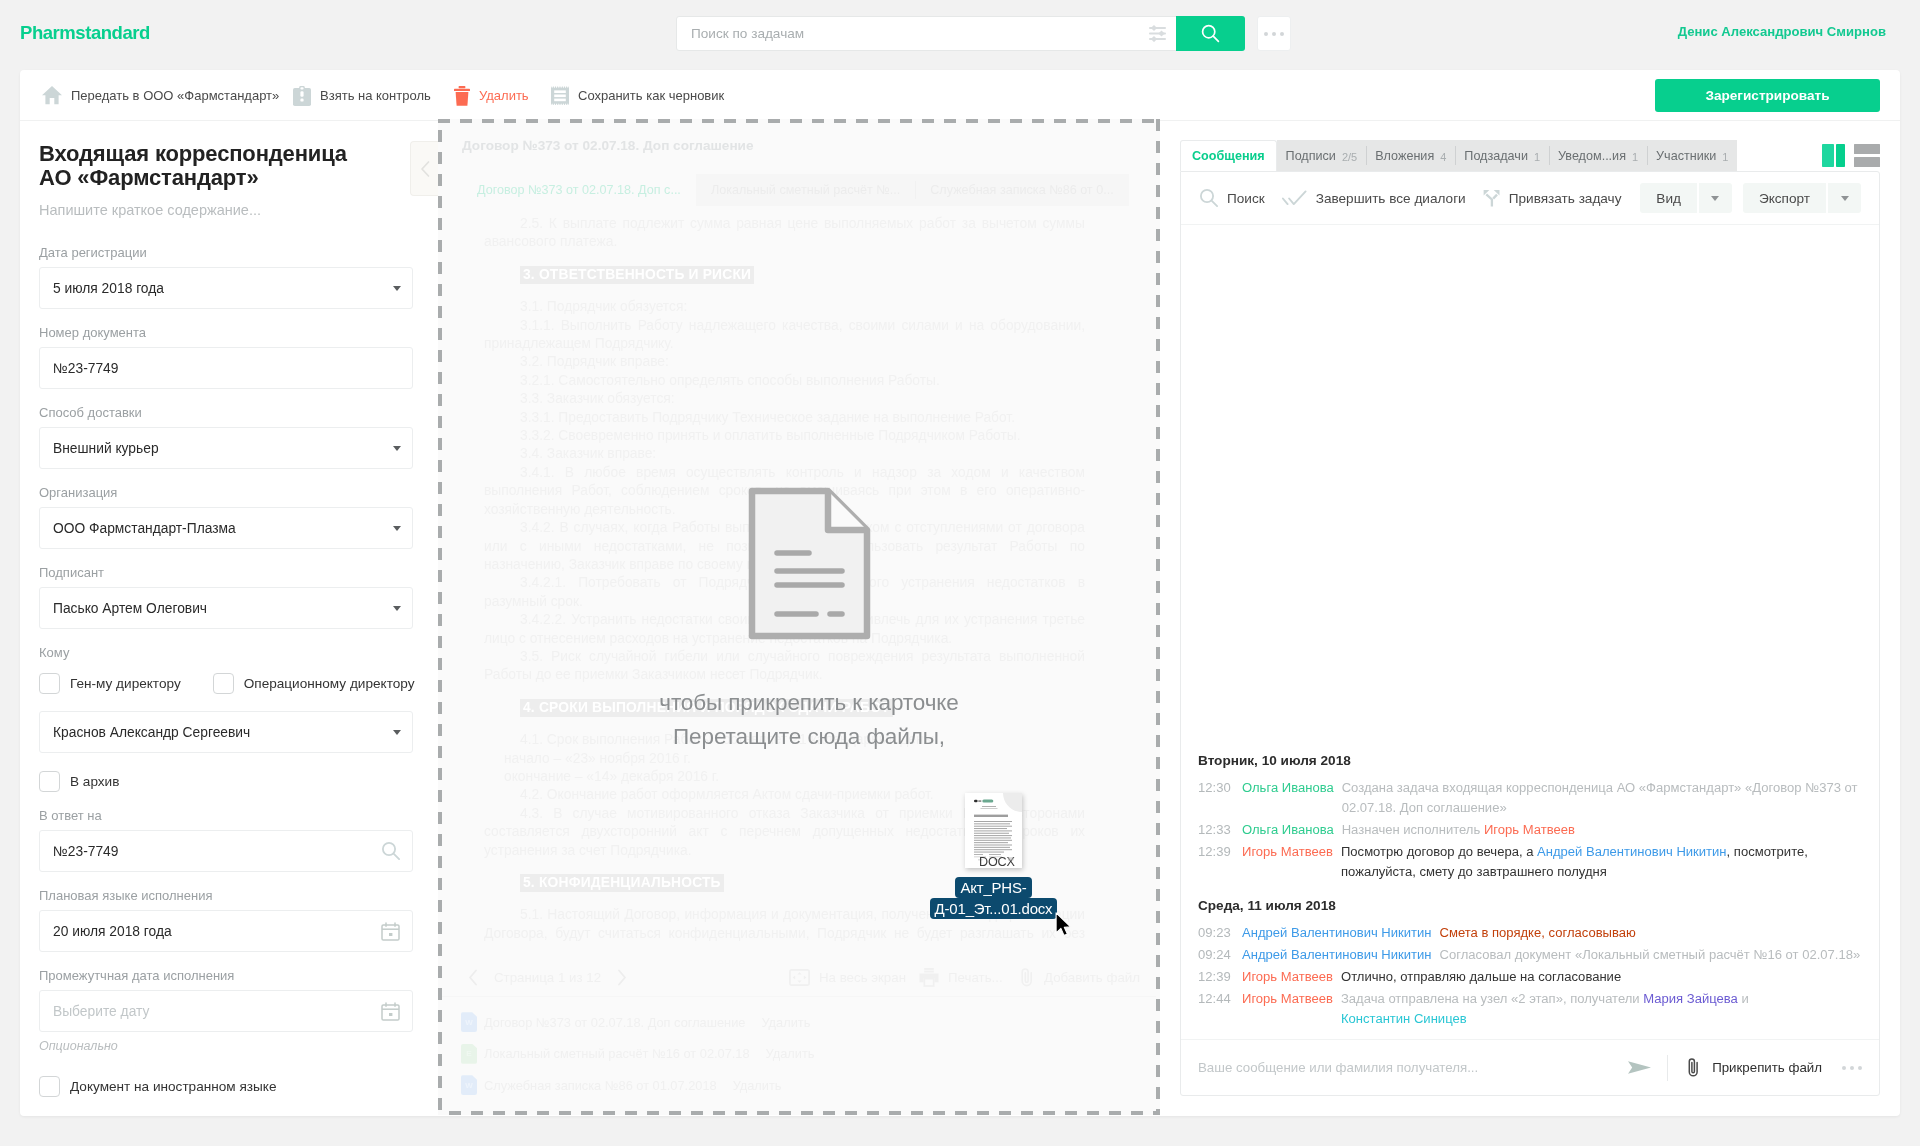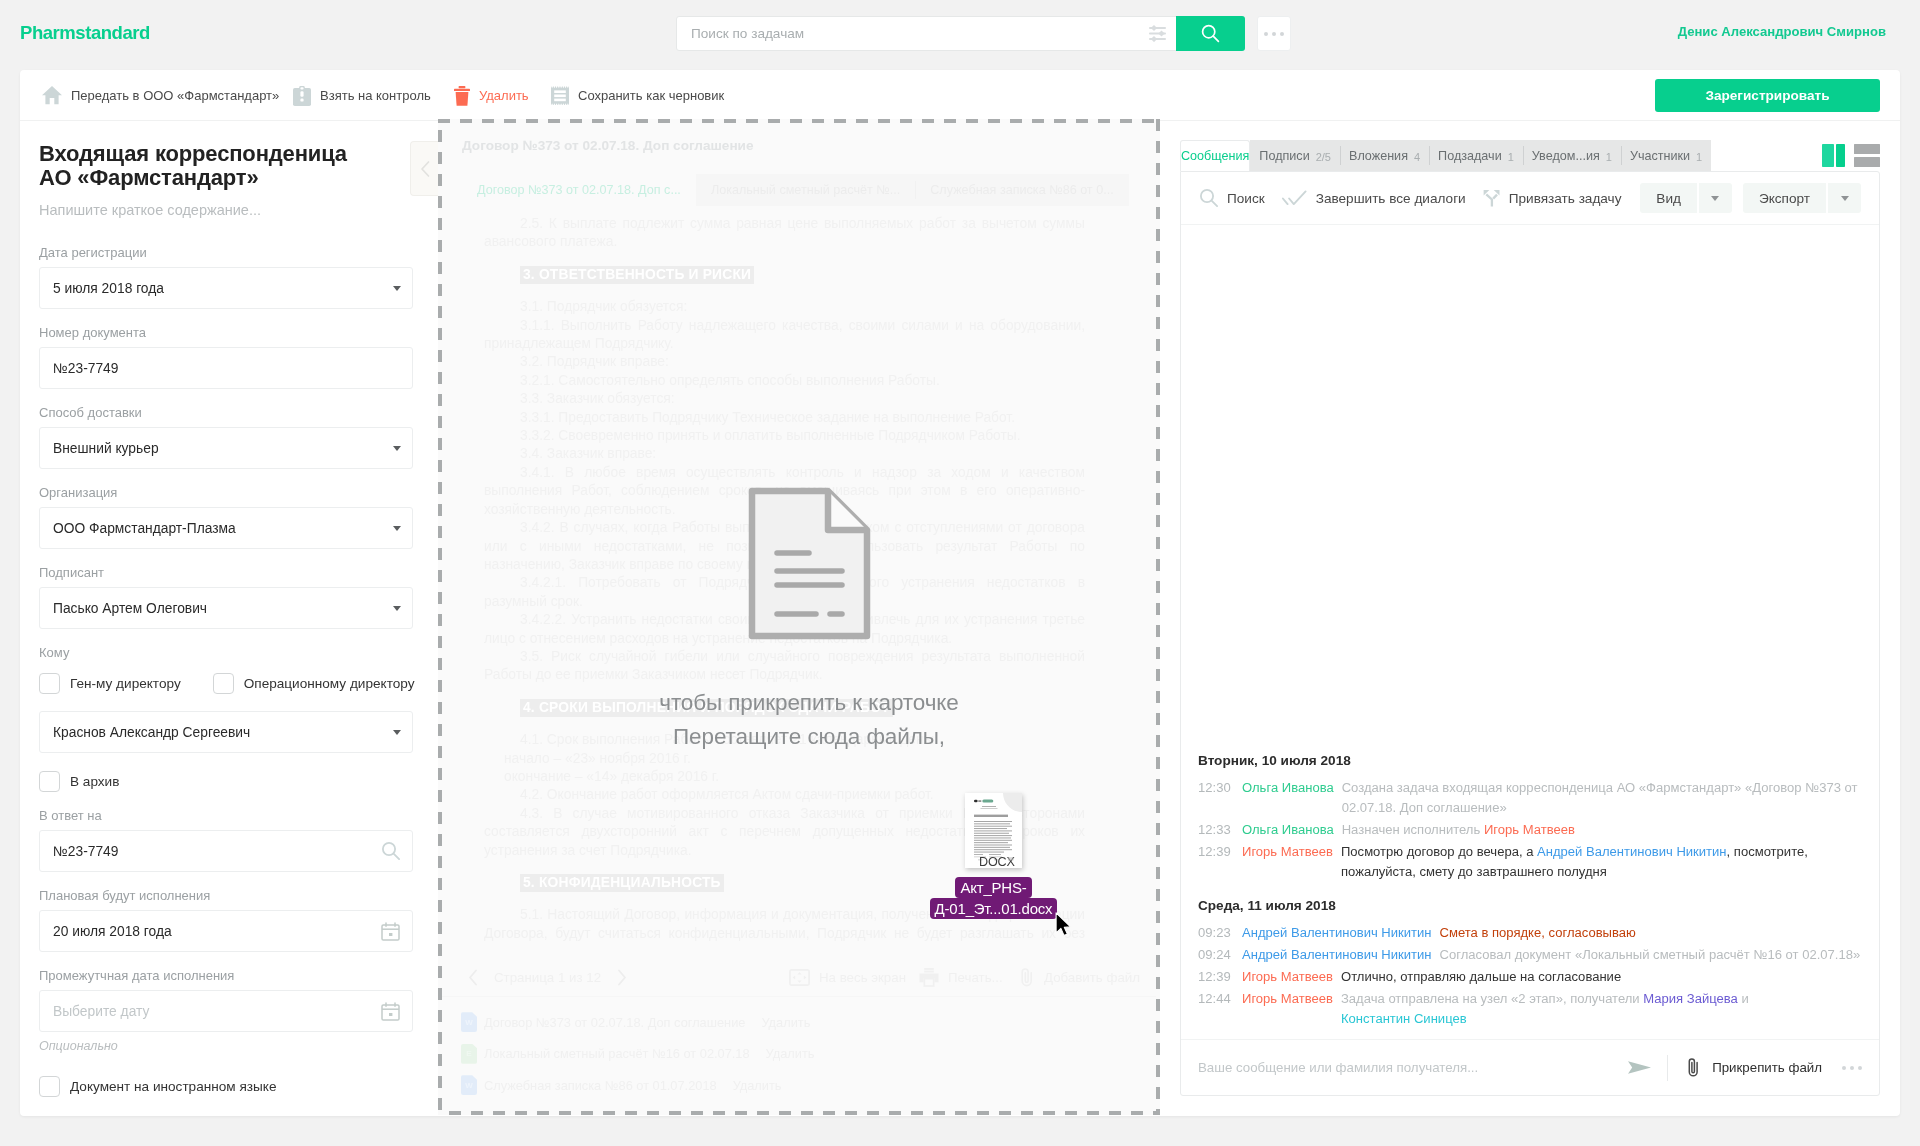--- a/index.html
+++ b/index.html
@@ -69,21 +69,21 @@
 .vpager{height:38px;display:flex;align-items:center;padding:0 26px;color:#f0f0f0;font-size:13.3px;border-bottom:1px solid #f6f6f6;white-space:nowrap}
 .vattach{padding:10px 26px 10px 19px}
 .vrow{display:flex;align-items:center;height:31.5px;font-size:12.8px;color:#f0f0f0;white-space:nowrap}
 .vic{width:16px;height:20px;margin-right:7px;display:flex;align-items:center;justify-content:center;font-size:8px;font-weight:bold;flex:none;clip-path:polygon(0 0,70% 0,100% 22%,100% 100%,0 100%);border-radius:2px}
 
 
 .rpanel{position:absolute;left:1160px;top:70px;width:700px;height:956px}
 .rtabs{position:absolute;left:0;top:0;display:flex;height:31px;align-items:stretch}
 .rtab{height:31px;display:flex;align-items:center;padding:0 9px;font-size:12.6px;background:#e6e7e7;color:#6a6f71;white-space:nowrap;position:relative}
 .rtab+.rtab::before{content:"";position:absolute;left:0;top:6px;bottom:6px;width:1px;background:#cfd1d2}
-.rtab.on{background:#fff;color:#09ce8d;border-radius:3px 3px 0 0;font-weight:normal;padding:0 0;border:1px solid #e9ebec;border-bottom:none;margin-bottom:-1px;z-index:2}
+.rtab.on{background:#fff;color:#09ce8d;border-radius:3px 3px 0 0;font-weight:bold;padding:0 11px;border:1px solid #e9ebec;border-bottom:none;margin-bottom:-1px;z-index:2}
 .rtab.on+.rtab::before{display:none}
 .rtab .cnt{font-size:11px;color:#a9aeb0;margin-left:6px;position:relative;top:1px}
 .layoutbtns{position:absolute;right:0;top:4px;display:flex;gap:9px;align-items:center}
 .rbody{position:absolute;left:0;top:31px;width:700px;height:925px;background:#fff;border:1px solid #e9ebec;border-radius:0 3px 3px 3px}
 .rtoolbar{height:53px;display:flex;align-items:center;padding:0 18px 0 19px;border-bottom:1px solid #f1f3f3;gap:0}
 .rtool{display:flex;align-items:center;gap:9px;font-size:13.6px;color:#4a4a4a;cursor:pointer;margin-right:17px;white-space:nowrap}
 .rbtn{height:30px;background:#f3f7f5;border-radius:3px 0 0 3px;display:flex;align-items:center;padding:0 16px;font-size:13.6px;color:#4a4a4a}
 .rbtncar{height:30px;width:33px;background:#f3f7f5;border-radius:0 3px 3px 0;margin-left:2px;display:flex;align-items:center;justify-content:center}
 .msgs{position:absolute;left:0;bottom:56px;width:698px;padding:0 17px 8px 17px}
 .daygrp{margin-top:16px}
@@ -93,21 +93,21 @@
 .mauthor{flex:none;margin-right:8px;white-space:nowrap}
 .mtext{flex:1}
 .composer{position:absolute;left:0;bottom:0;width:698px;height:56px;border-top:1px solid #f1f3f3;display:flex;align-items:center;padding:0 17px}
 .cinput{flex:1;border:none;outline:none;font-size:13.3px;color:#333;background:transparent;font-family:inherit}
 .cinput::placeholder{color:#c2c7c9}
 
 
 .ghost{position:absolute;left:965px;top:793px;width:57px;z-index:40}
 .gthumb{width:57px;height:75px;margin:0 auto;background:#fff;box-shadow:1px 2px 5px rgba(0,0,0,.22);position:relative;overflow:hidden}
 .glabel{position:absolute;left:-38px;top:85px;width:133px;font-size:15px;color:#fff;line-height:20.5px;text-align:center;letter-spacing:-0.2px}
-.glabel span{background:#701a75;display:inline;padding:2px 5px;border-radius:4px;box-decoration-break:clone;-webkit-box-decoration-break:clone}
+.glabel span{background:#0c4a6e;display:inline;padding:2px 5px;border-radius:4px;box-decoration-break:clone;-webkit-box-decoration-break:clone}
 .cursor{position:absolute;left:1055px;top:912px;z-index:50}
 </style>
 </head>
 <body>
 
 <div class="topbar">
   <div class="brand">Pharmstandard</div>
   <div class="searchwrap">
     <input class="searchinput" placeholder="Поиск по задачам" style="">
     <div class="sliders">
@@ -259,21 +259,21 @@
               <svg width="18" height="18" viewBox="0 0 18 18">
                 <g fill="none" stroke="#ccd6d7" stroke-width="1.8">
                   <circle cx="7.0" cy="7.0" r="6.1"></circle>
                   <line x1="11.6" y1="11.6" x2="17.1" y2="17.1" stroke-linecap="round"></line>
                 </g>
               </svg>
             </span>
           </div>
         </div>
         <div class="fgroup">
-          <div class="flabel">Плановая будут исполнения</div>
+          <div class="flabel">Плановая языке исполнения</div>
           <div class="finput">
             <span>20 июля 2018 года</span>
             <span style="position:absolute;right:12px;display:flex">
               <svg width="19" height="19" viewBox="0 0 19 19">
                 <g fill="none" stroke="#c3ccca" stroke-width="1.5">
                   <rect x="1" y="3" width="17" height="15" rx="1.3"></rect>
                   <line x1="1" y1="7.2" x2="18" y2="7.2"></line>
                   <line x1="5" y1="0.9" x2="5" y2="4.2" stroke-linecap="round"></line>
                   <line x1="14" y1="0.9" x2="14" y2="4.2" stroke-linecap="round"></line>
                 </g>

